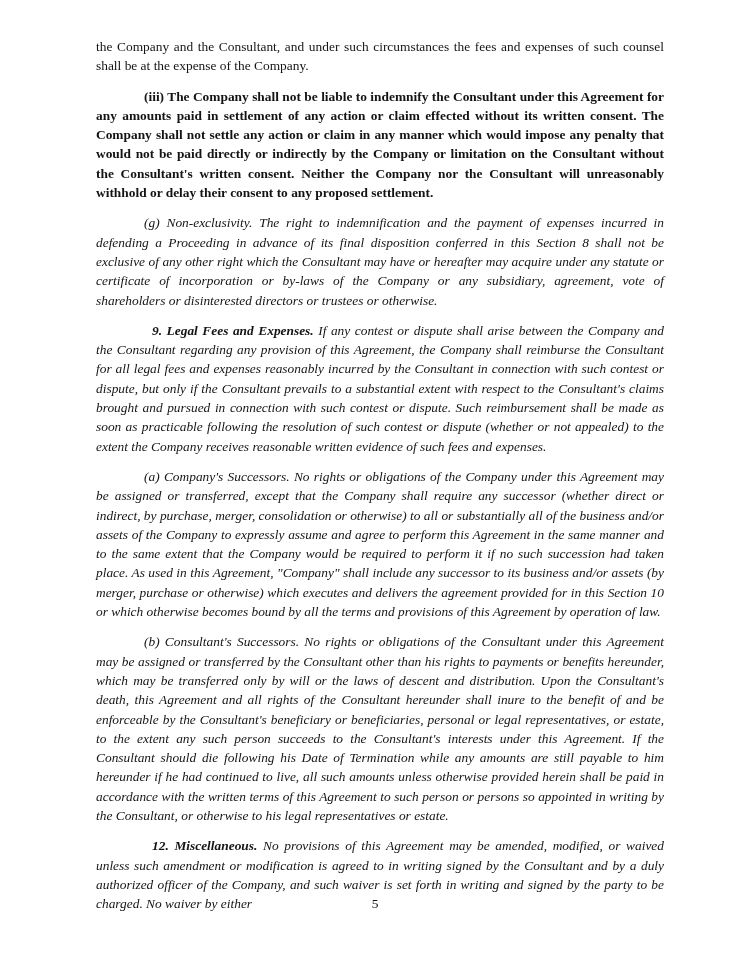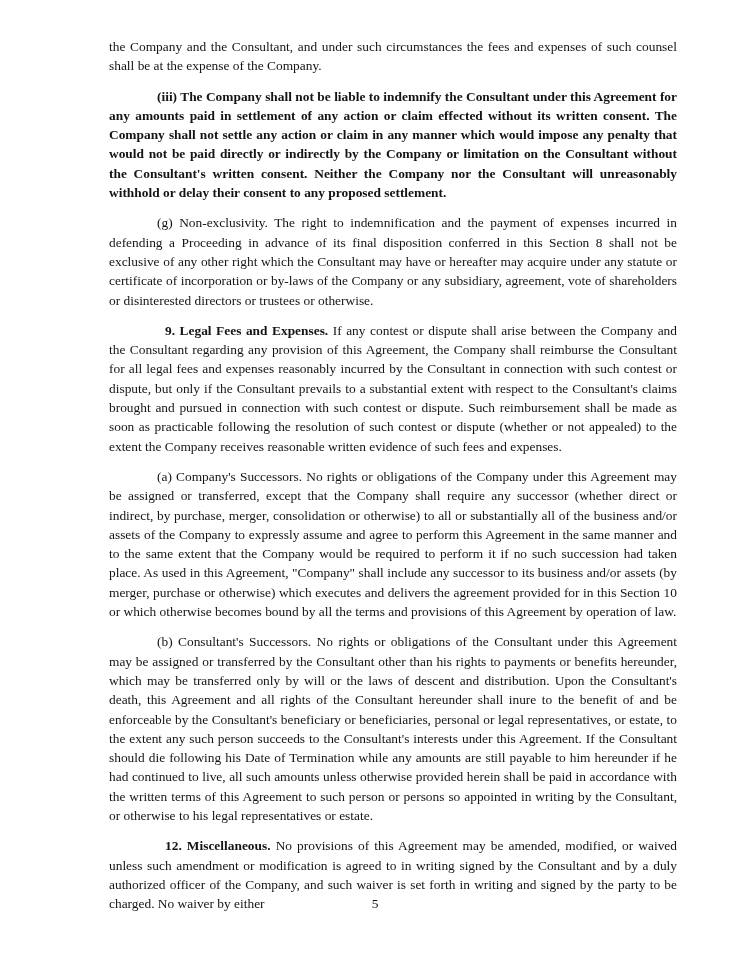--- a/index.html
+++ b/index.html
@@ -8,33 +8,33 @@
     background: #ffffff;
   }
   body {
     width: 750px;
     height: 971px;
     position: relative;
     overflow: hidden;
   }
   .page {
     position: absolute;
-    left: 109px;
+    left: 96px;
     top: 37px;
     width: 568px;
     font-family: "Liberation Serif", "DejaVu Serif", serif;
     font-size: 13.4px;
     line-height: 19.3px;
     color: #141414;
     text-align: justify;
   }
   .para {
     margin: 0 0 11px 0;
   }
-  .indent { text-indent: 48px; }
+  .indent { text-indent: 48px; font-style: italic; }
   .indent2 { text-indent: 48px; font-weight: bold; }
   .heading-run { font-weight: bold; margin-left: 8px; }
   .page-number {
     position: absolute;
     left: 0;
     width: 750px;
     top: 896px;
     text-align: center;
     font-family: "Liberation Serif", "DejaVu Serif", serif;
     font-size: 13.4px;

